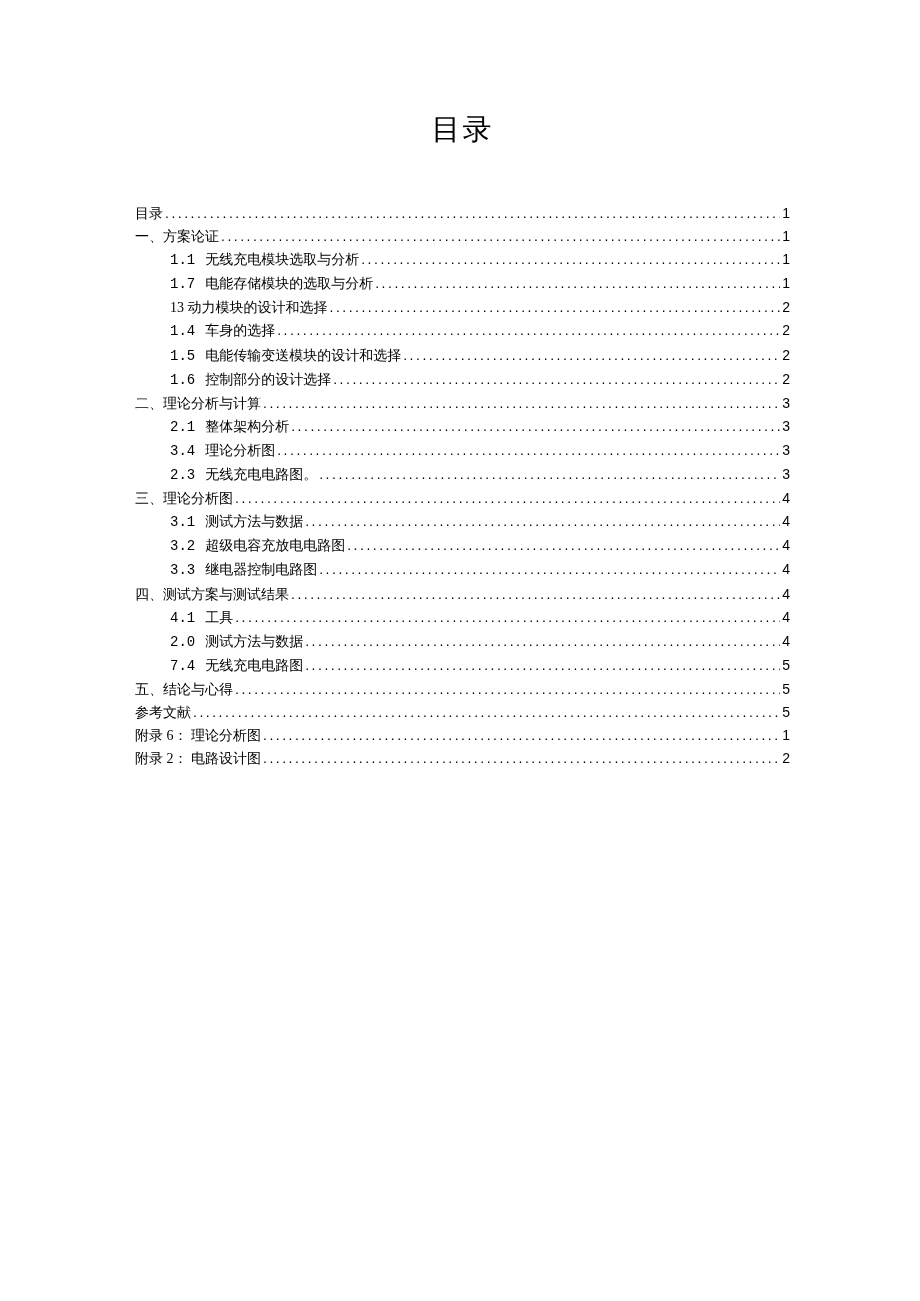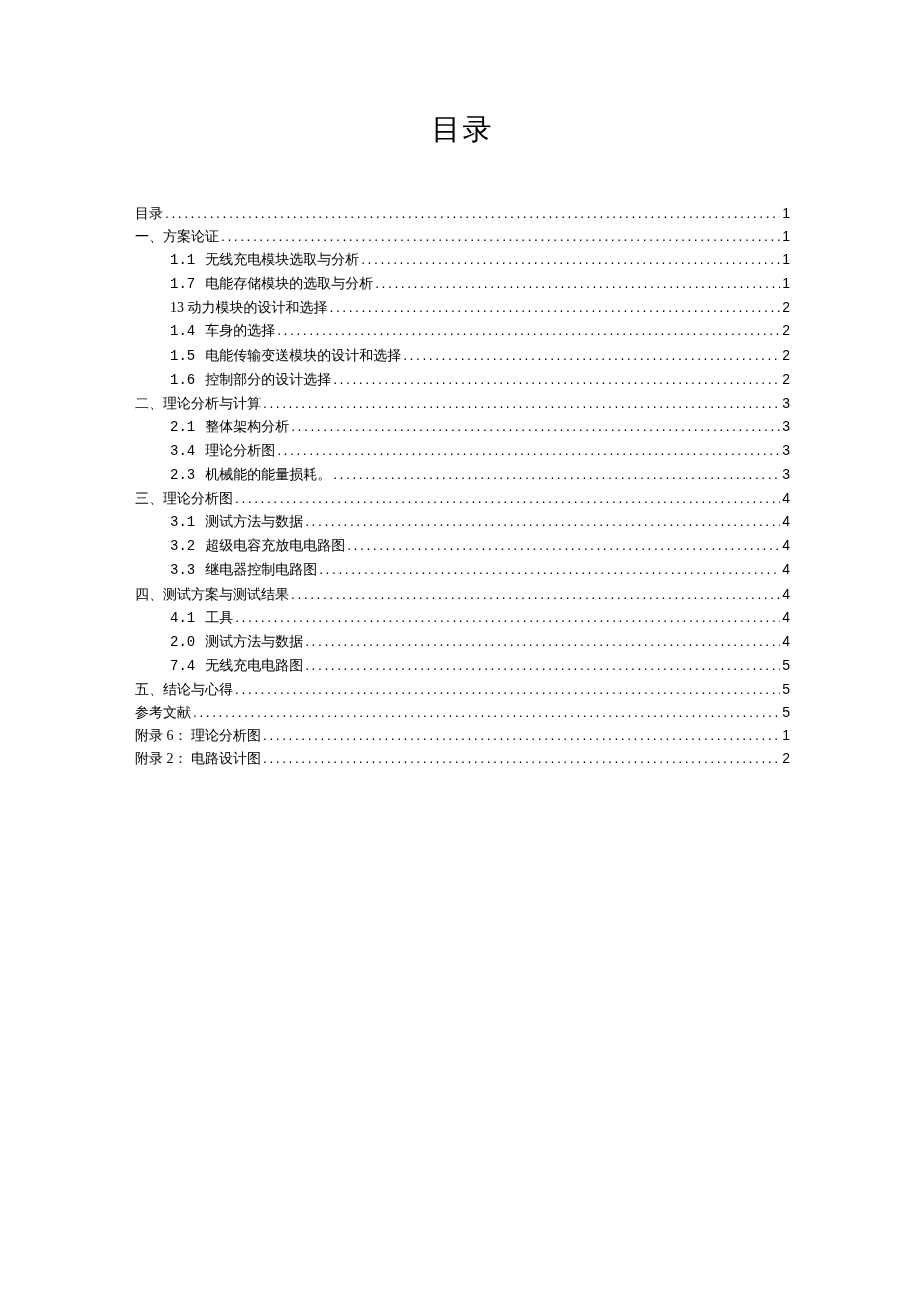--- a/index.html
+++ b/index.html
@@ -124,21 +124,21 @@
       <span class="toc-page">3</span>
     </div>
     <div class="toc-entry toc-level-2">
       <span class="toc-num">3.4</span>
       <span class="toc-text">理论分析图</span>
       <span class="toc-dots"></span>
       <span class="toc-page">3</span>
     </div>
     <div class="toc-entry toc-level-2">
       <span class="toc-num">2.3</span>
-      <span class="toc-text">机械能的能量损耗。</span>
+      <span class="toc-text">无线充电电路图。</span>
       <span class="toc-dots"></span>
       <span class="toc-page">3</span>
     </div>
     <div class="toc-entry toc-level-1">
       <span class="toc-text">三、理论分析图</span>
       <span class="toc-dots"></span>
       <span class="toc-page">4</span>
     </div>
     <div class="toc-entry toc-level-2">
       <span class="toc-num">3.1</span>

